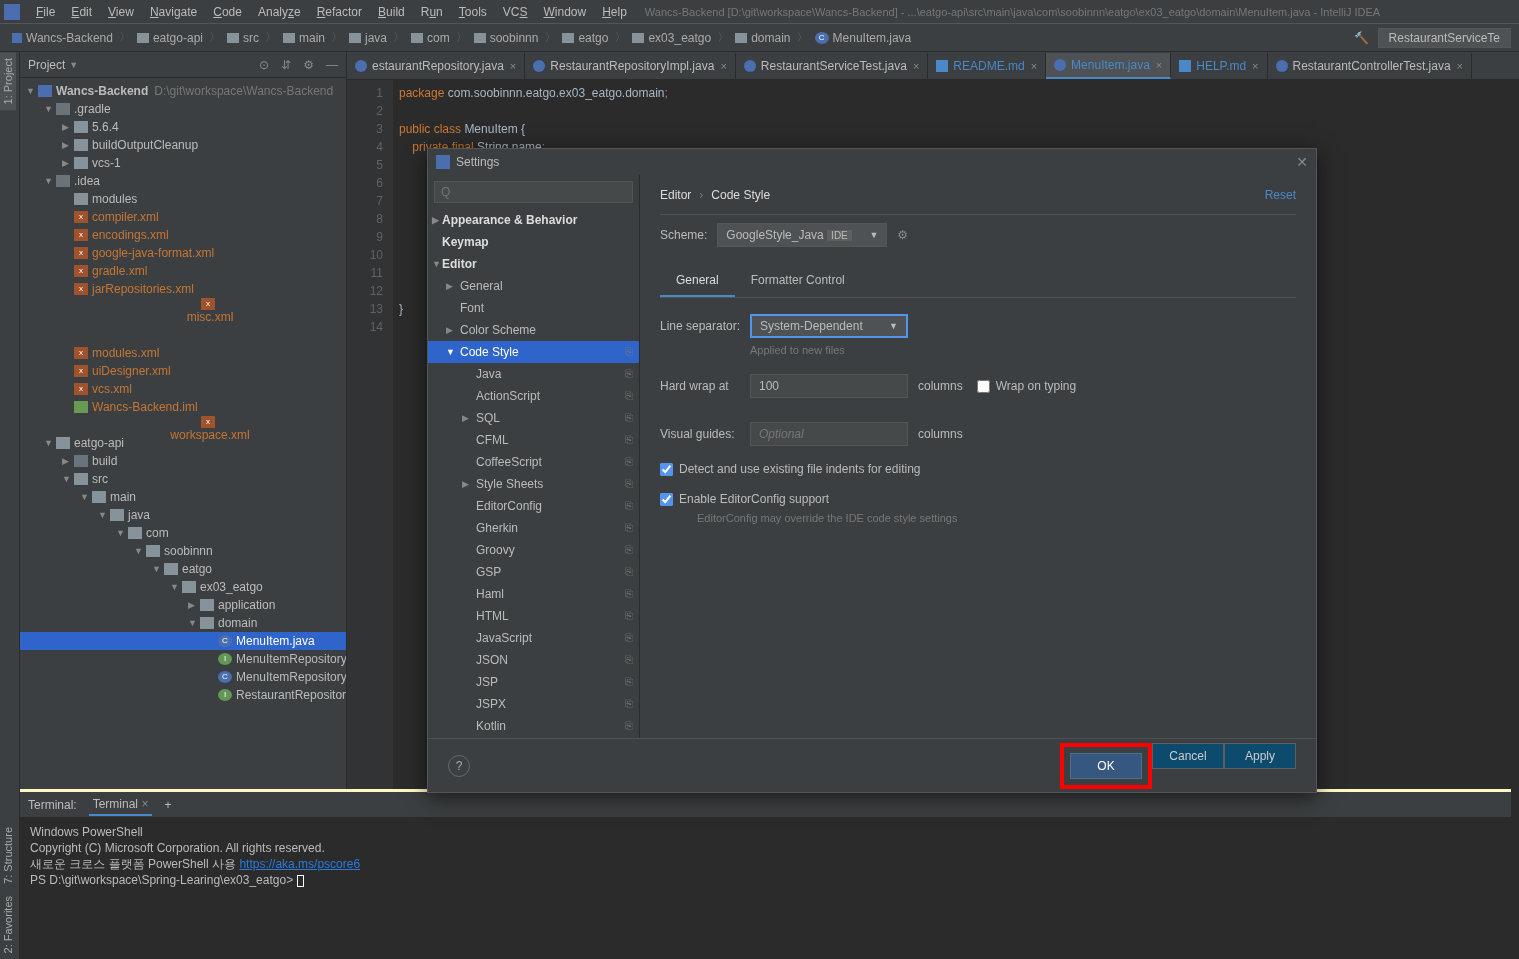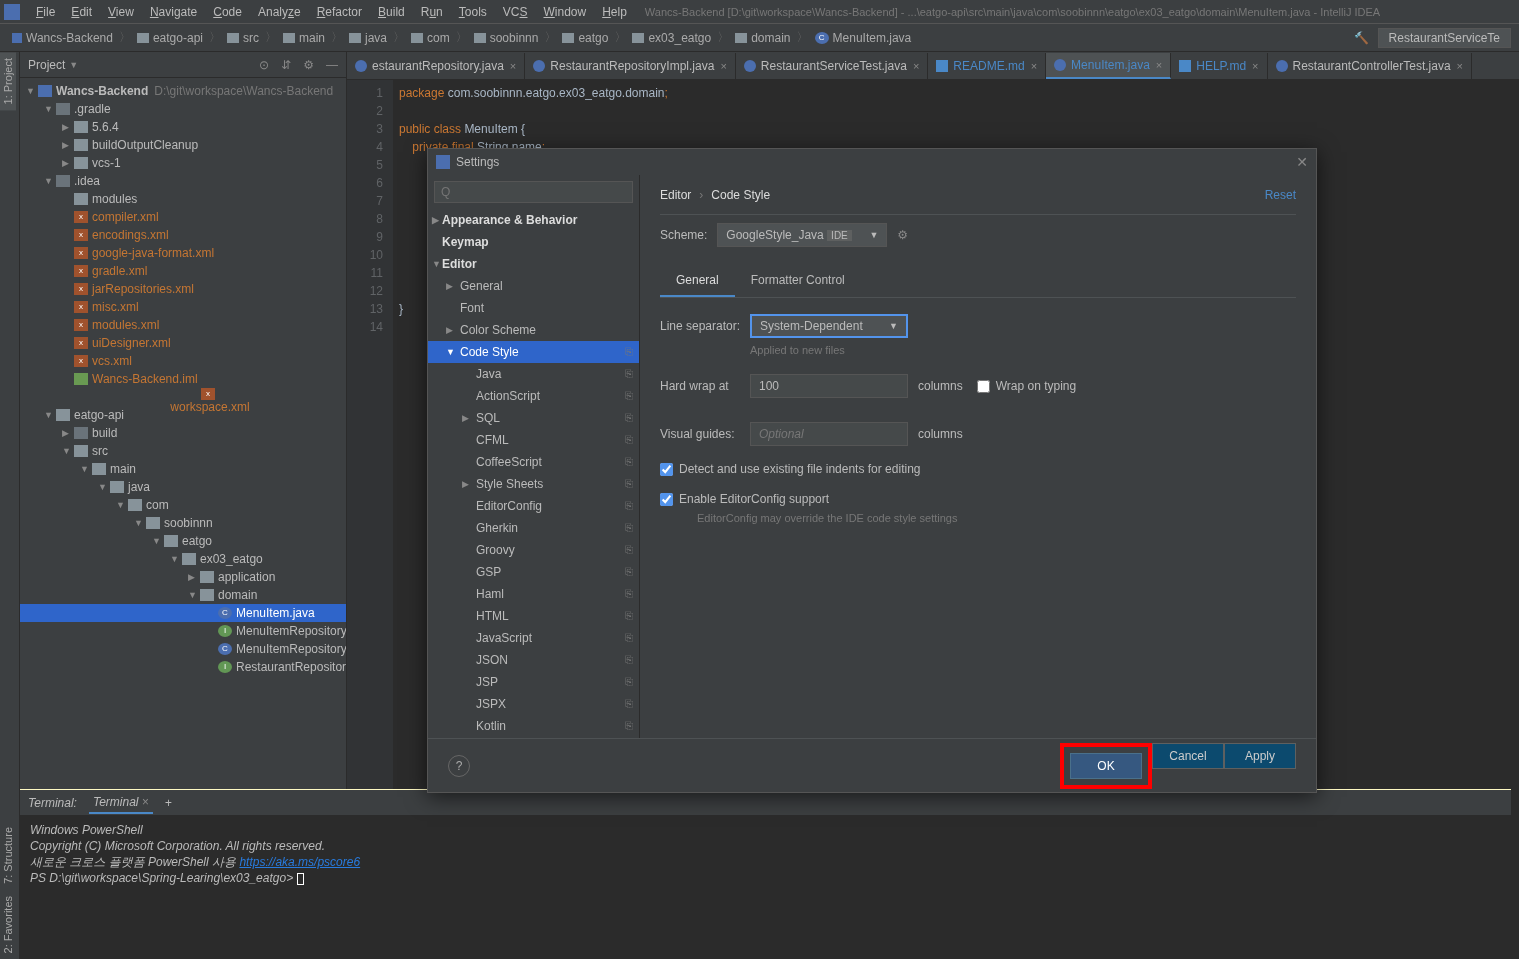--- a/index.html
+++ b/index.html
@@ -63,21 +63,21 @@
 .gutter { width: 46px; background: #313335; text-align: right; padding-right: 10px; color: #606366; font-family: Consolas, monospace; font-size: 12px; line-height: 18px; padding-top: 4px; }
 .gutter .ln { height: 18px; }
 .code { flex: 1; font-family: Consolas, monospace; font-size: 12px; line-height: 18px; padding-top: 4px; padding-left: 6px; }
 .code .line { height: 18px; white-space: pre; }
 .kw { color: #cc7832; }
 .plain { color: #a9b7c6; }
 .ident { color: #a9b7c6; }
 .semi { color: #cc7832; }
 
 
-.terminal-area { position: absolute; left: 20px; right: 8px; bottom: 0; height: 170px; background: #2b2b2b; border-top: 1px solid #fef9c3; font-style: italic; }
+.terminal-area { position: absolute; left: 20px; right: 8px; bottom: 0; height: 170px; background: #2b2b2b; border-top: 3px solid #fef9c3; }
 .term-tabs { height: 26px; background: #3c3f41; display: flex; align-items: center; padding: 0 8px; gap: 12px; border-bottom: 1px solid #2b2b2b; }
 .term-tabs .t-label { color: #bbb; }
 .term-tabs .t-tab { color: #bbb; border-bottom: 2px solid #4a88c7; padding: 3px 4px; }
 .term-tabs .plus { color: #bbb; cursor: pointer; }
 .term-body { padding: 6px 10px; font-family: Consolas, monospace; font-size: 12px; color: #bbb; line-height: 16px; }
 .term-body a { color: #287bde; text-decoration: underline; }
 .term-prompt .cursor { display:inline-block; width:7px; height:12px; border:1px solid #fff; vertical-align: middle; }
 
 
 .dialog-overlay { position: absolute; left: 427px; top: 148px; width: 890px; height: 645px; background: #3c3f41; border: 1px solid #555; box-shadow: 0 4px 20px rgba(0,0,0,0.6); display: flex; flex-direction: column; }
@@ -283,25 +283,25 @@
         <span style="color:#c57633;">google-java-format.xml</span>
       </div>
     <div class="tree-row" style="padding-left:54px;">
         <span class="node-icon ic-xml"></span>
         <span style="color:#c57633;">gradle.xml</span>
       </div>
     <div class="tree-row" style="padding-left:54px;">
         <span class="node-icon ic-xml"></span>
         <span style="color:#c57633;">jarRepositories.xml</span>
       </div>
-    <div class="tree-row" style="padding-left:54px;">
+    <div class="tree-row" style="padding-left:54px;flex-direction:column;">
         <span class="node-icon ic-xml"></span>
         <span style="color:#c57633;">misc.xml</span>
       </div>
-    <div class="tree-row" style="padding-left:54px;">
+    <div class="tree-row" style="padding-left:54px;margin-top:28px;">
         <span class="node-icon ic-xml"></span>
         <span style="color:#c57633;">modules.xml</span>
       </div>
     <div class="tree-row" style="padding-left:54px;">
         <span class="node-icon ic-xml"></span>
         <span style="color:#c57633;">uiDesigner.xml</span>
       </div>
     <div class="tree-row" style="padding-left:54px;">
         <span class="node-icon ic-xml"></span>
         <span style="color:#c57633;">vcs.xml</span>

